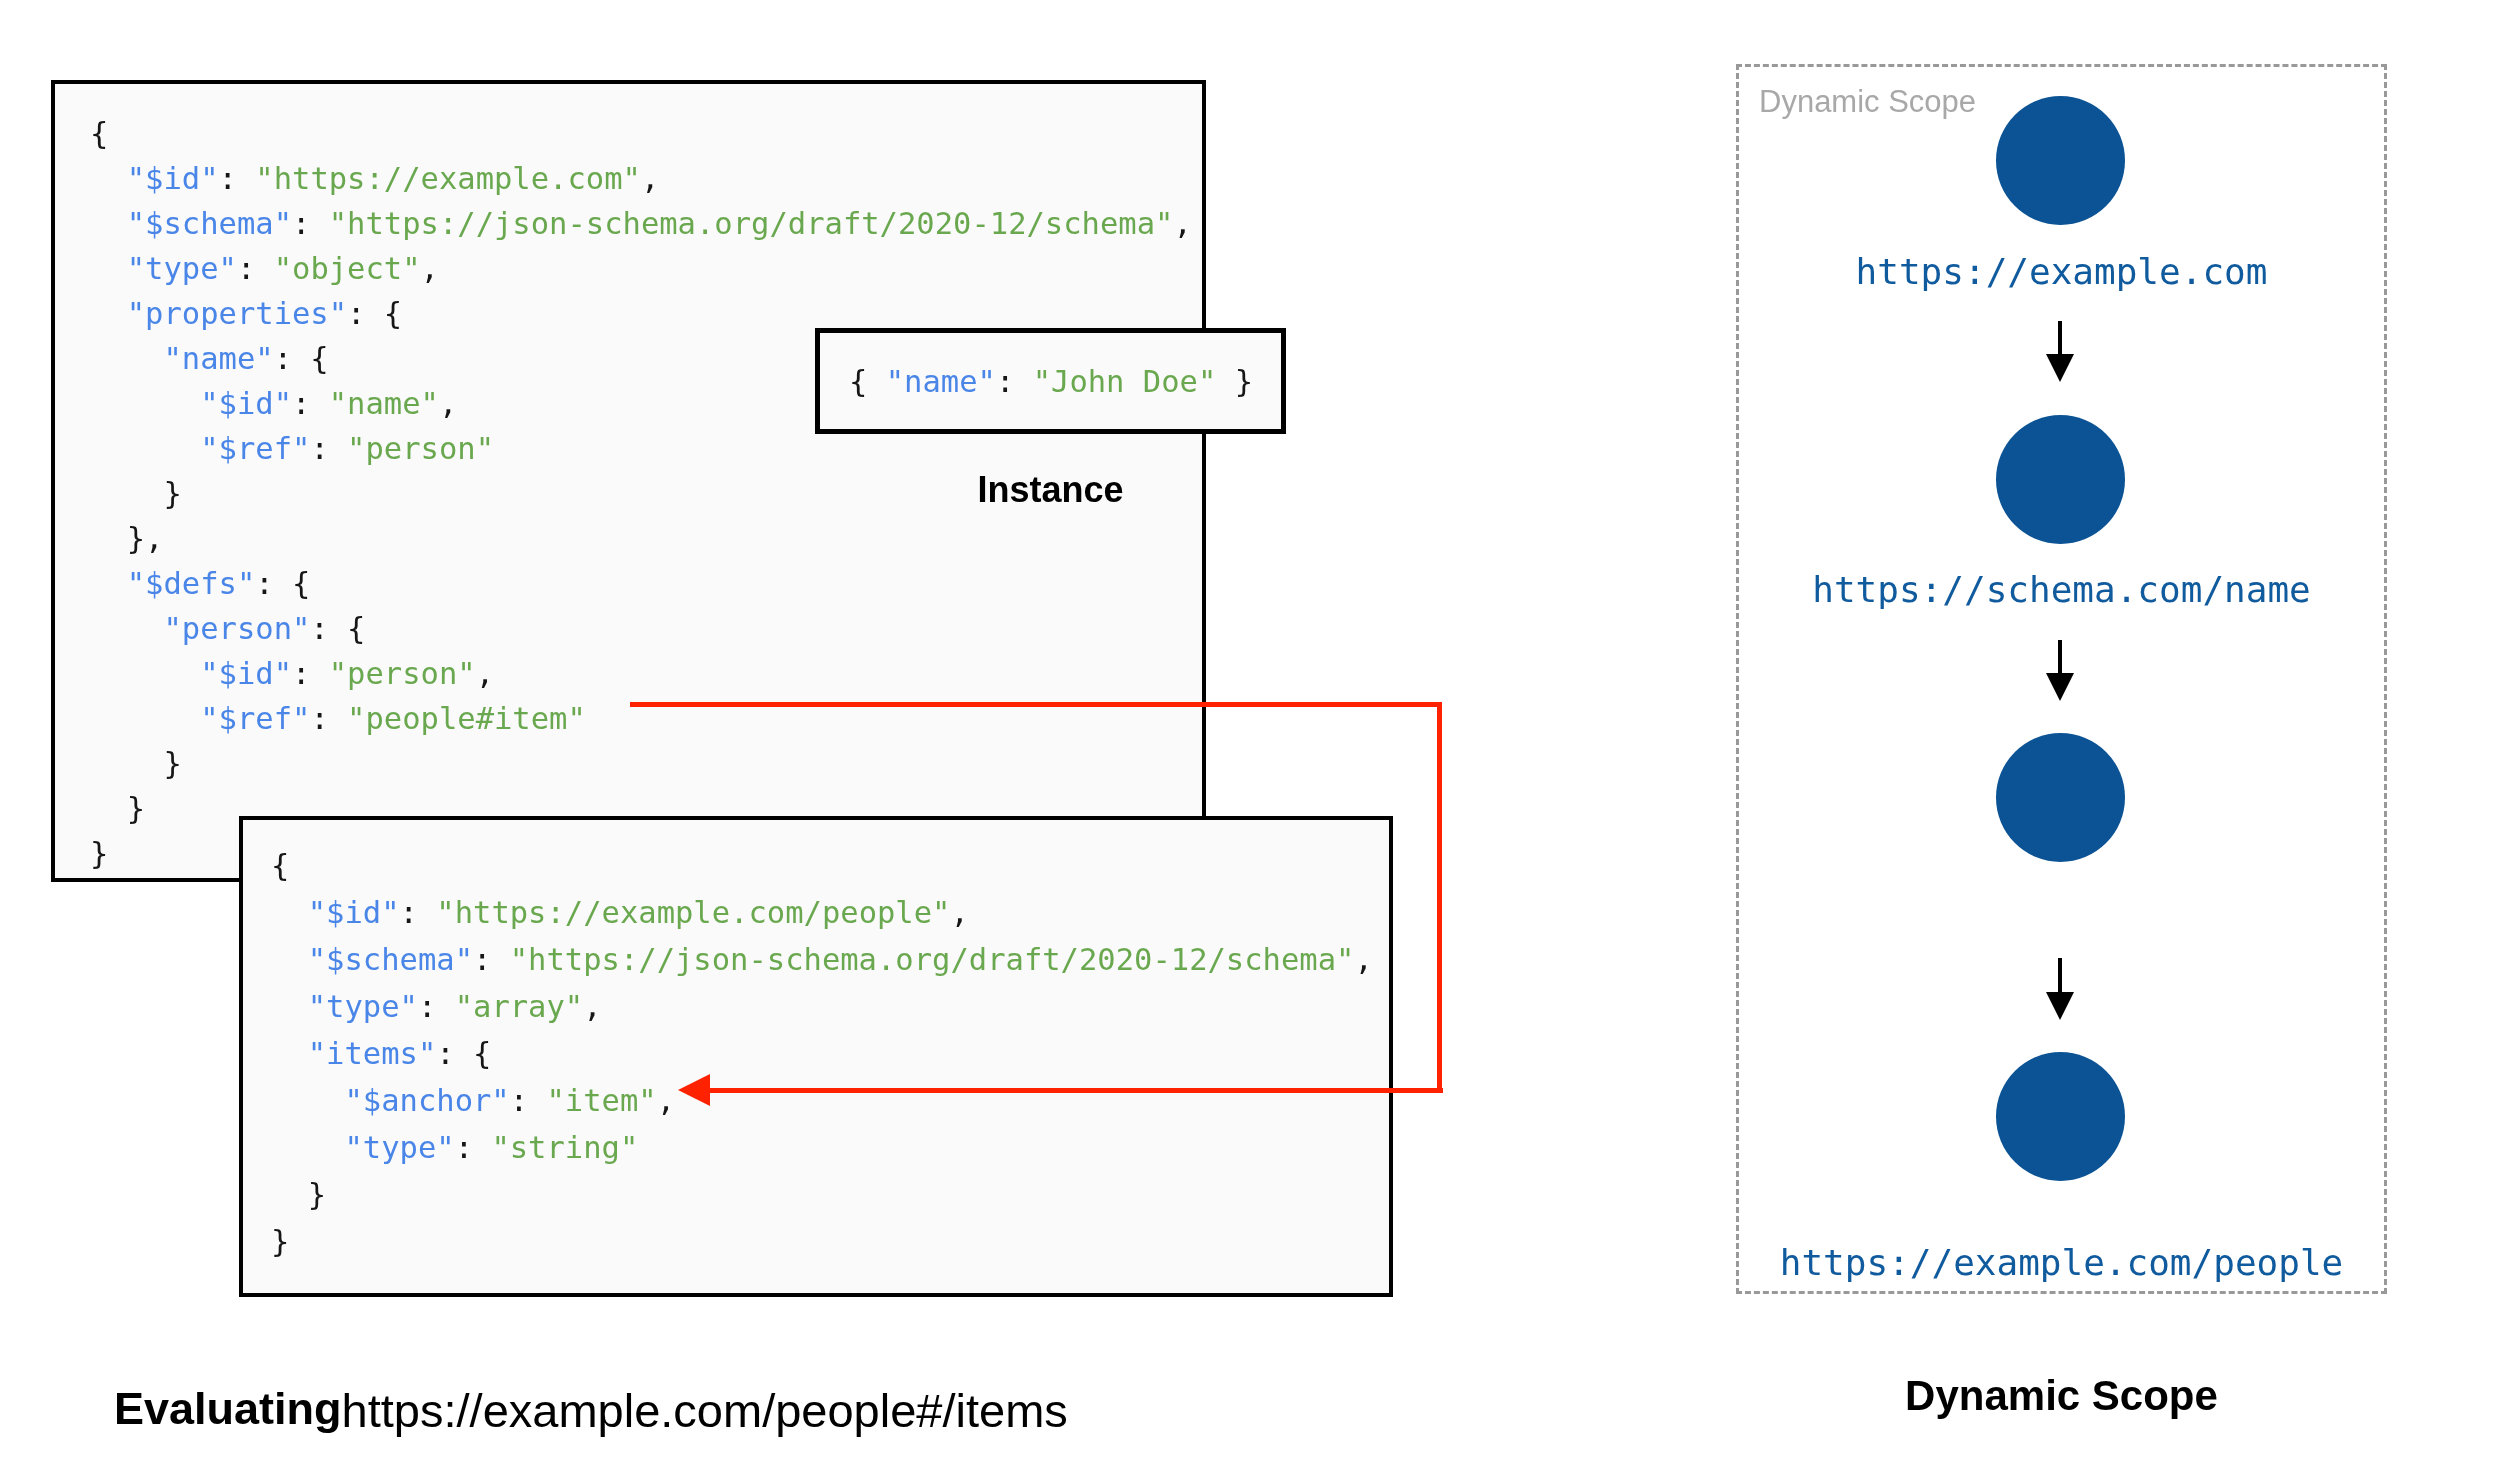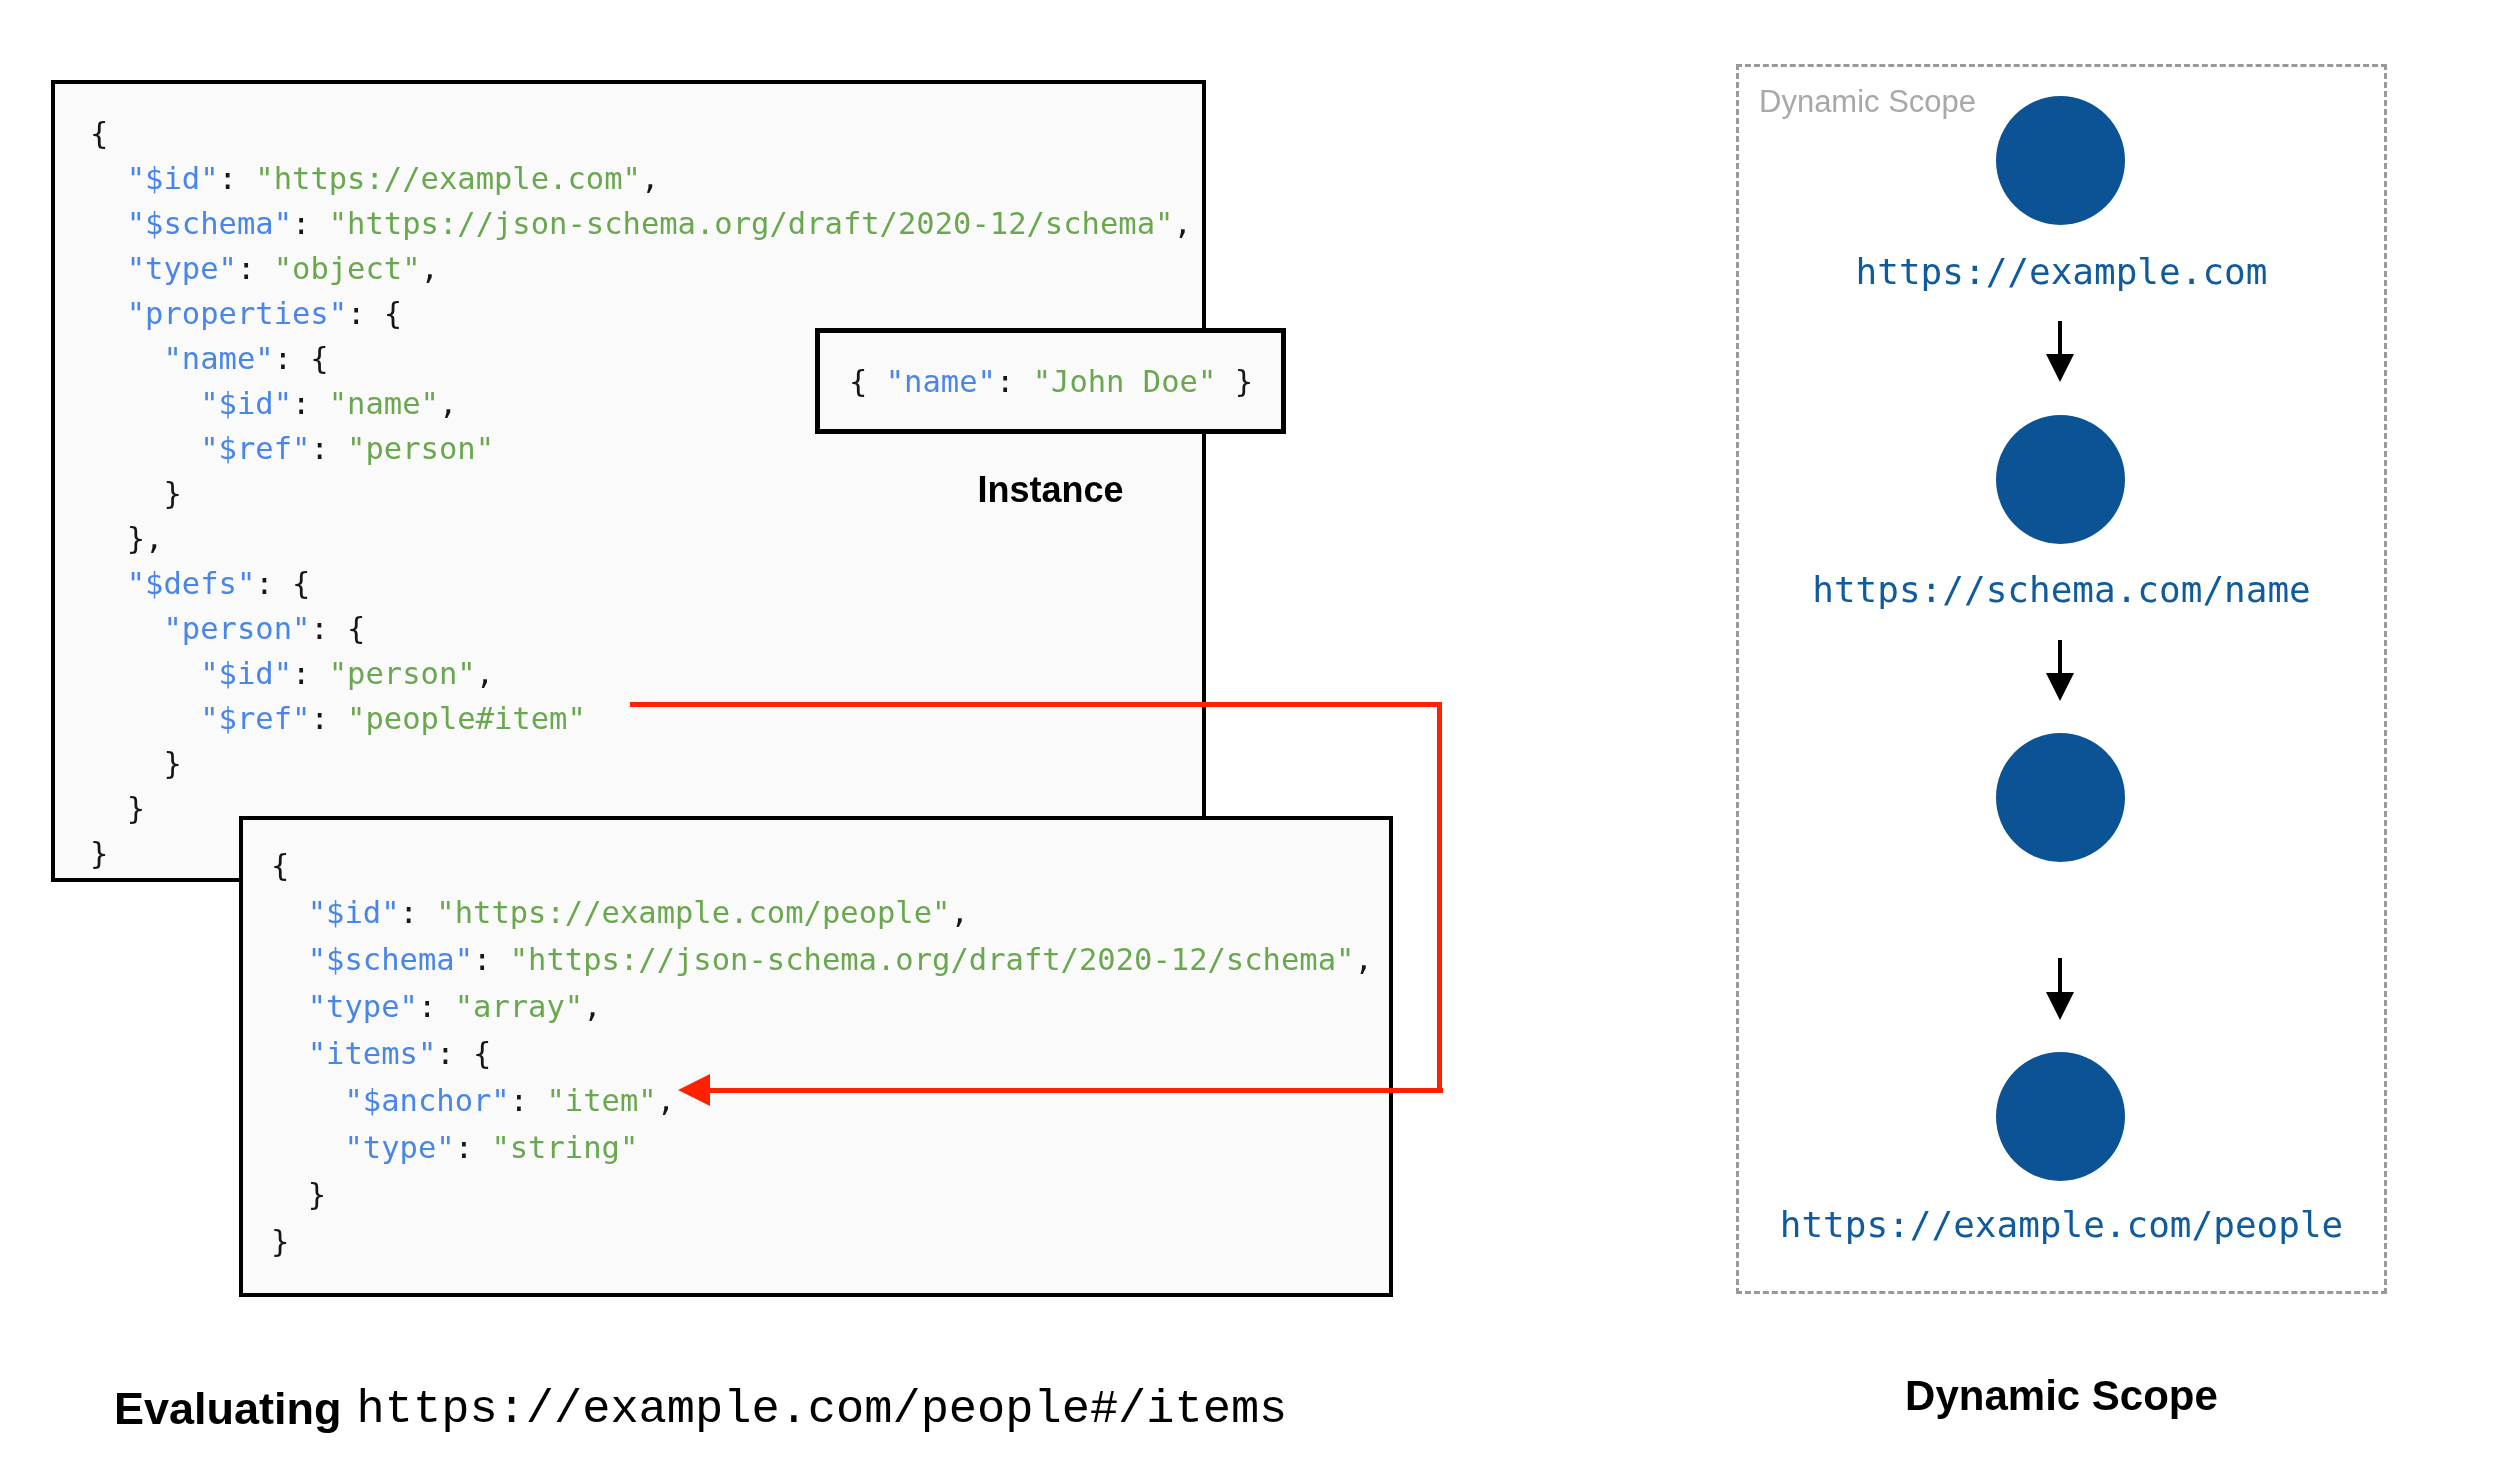--- a/index.html
+++ b/index.html
@@ -51,22 +51,22 @@
     text-align:center;font-weight:bold;font-size:36px;color:#000;
   }
 
   
   #evaluating-caption{
     position:absolute;left:114px;top:1383px;white-space:nowrap;
     display:flex;align-items:flex-start;
   }
   #evaluating-prefix{font-weight:bold;font-size:45px;color:#000;}
   #evaluating-uri{
-    font-family:Liberation Mono, monospace;
-    font-size:47px;color:#000;margin-left:15px;
+    font-family:Liberation Sans, sans-serif;
+    font-size:47px;color:#000;
   }
 
   
   .red-seg{position:absolute;background:var(--accent_red);}
   #red-h-top{left:630px;top:702px;width:812px;height:5.3px;}
   #red-v{left:1437px;top:702px;width:5.3px;height:391px;}
   #red-h-bottom{left:709px;top:1088px;width:734px;height:5.3px;}
   #red-arrowhead{
     position:absolute;left:678px;top:1074px;width:0;height:0;
     border-top:16px solid transparent;border-bottom:16px solid transparent;
@@ -141,18 +141,18 @@
   <div class="scope-circle" style="top:415px"></div>
   <div class="scope-url" style="top:569px">https://schema.com/name</div>
   <div class="arrow-line" style="top:640px"></div>
   <div class="arrow-head" style="top:673px"></div>
 
   <div class="scope-circle" style="top:733px"></div>
   <div class="arrow-line" style="top:958px"></div>
   <div class="arrow-head" style="top:992px"></div>
 
   <div class="scope-circle" style="top:1052px"></div>
-  <div class="scope-url" style="top:1204px">https://example.com/people</div>
+  <div class="scope-url" style="top:1242px">https://example.com/people</div>
 
   <div id="scope-caption">Dynamic Scope</div>
 
 </div>
 
 
 </body></html>

